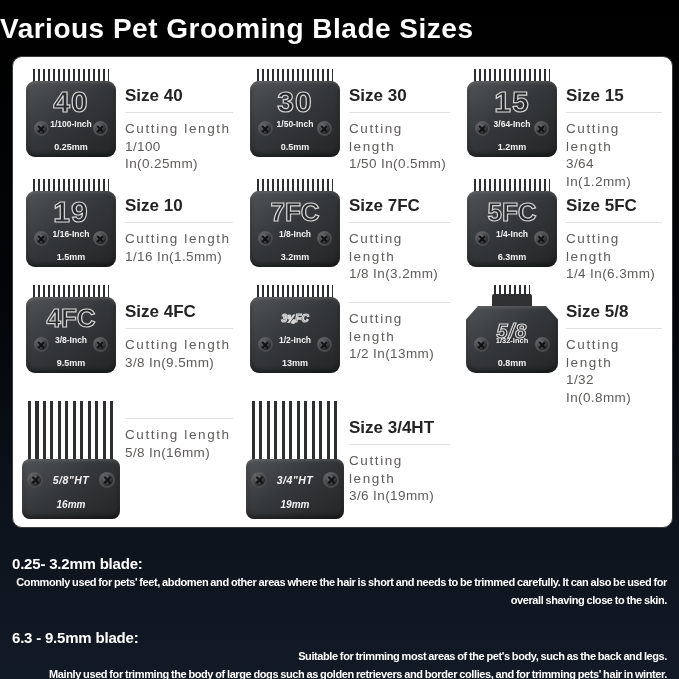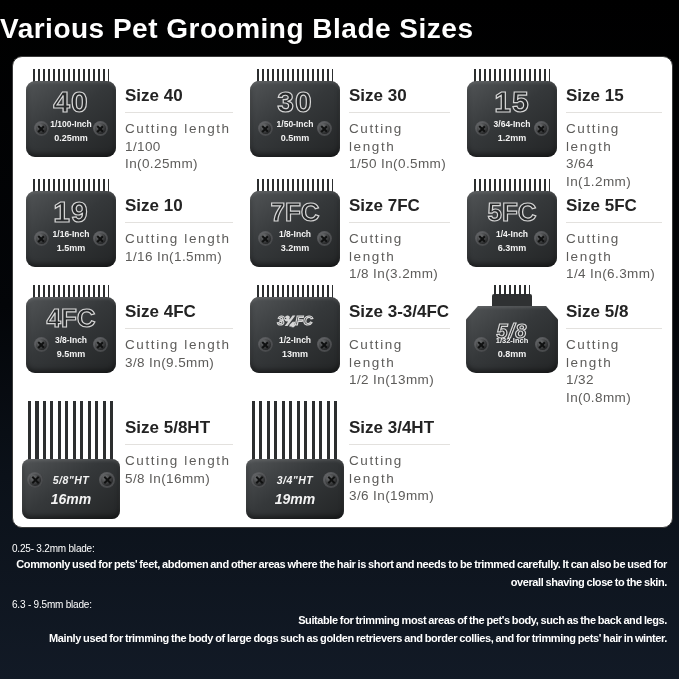--- a/index.html
+++ b/index.html
@@ -52,47 +52,47 @@
     background:repeating-linear-gradient(90deg,#2c2e2f 0 3px,rgba(255,255,255,0) 3px 7.5px);}
   .num{
     position:absolute;width:100%;text-align:center;font-weight:800;line-height:1;
     color:#c9cbcd;letter-spacing:1px;
   }
   @supports (-webkit-text-stroke:1px #fff){
     .num{color:rgba(38,40,41,.92);-webkit-text-stroke:1.2px #d6d6d6;}
   }
   .num.big{top:18px;font-size:30px;}
   .num.mid{top:20px;font-size:26px;letter-spacing:0;}
-  .num.tiny{top:29px;font-size:13px;font-style:italic;letter-spacing:0;}
+  .num.tiny{top:29px;font-size:10px;font-style:italic;letter-spacing:0;}
   .num.frac{top:36px;font-size:20px;font-style:italic;}
   .b-inch,.b-mm{position:absolute;width:100%;text-align:center;color:#f3f3f3;font-weight:700;}
   .standard .b-inch,.narrow .b-inch{top:50px;font-size:8.5px;}
-  .standard .b-mm,.narrow .b-mm{top:64px;font-size:9px;}
+  .standard .b-mm,.narrow .b-mm{top:73px;font-size:9px;}
   .narrow .b-inch{font-size:7.5px;top:51px;}
   .tall .b-inch{top:73px;font-size:10.5px;font-style:italic;letter-spacing:.5px;}
-  .tall .b-mm{top:90px;font-size:14px;font-style:italic;}
+  .tall .b-mm{top:98px;font-size:10px;font-style:italic;}
   .screw{
     position:absolute;width:15px;height:15px;border-radius:50%;
     background:radial-gradient(circle at 38% 35%,#707274,#1e1f20 65%);
     box-shadow:inset 0 0 0 2px rgba(110,112,114,.55);
   }
   .screw::before,.screw::after{
     content:'';position:absolute;left:22%;right:22%;top:calc(50% - 1px);height:2px;background:#101111;
   }
   .screw::before{transform:rotate(45deg);}
   .screw::after{transform:rotate(-45deg);}
   .standard .screw,.narrow .screw{top:52px;}
   .standard .screw.l,.narrow .screw.l{left:8px;}
   .standard .screw.r,.narrow .screw.r{right:8px;}
   .tall .screw{top:71px;width:16px;height:16px;}
   .tall .screw.l{left:5px;}
   .tall .screw.r{right:5px;}
   
   .notes{padding:7px 12px 0 12px;color:#fff;}
-  .note-h{margin:8px 0 2px;font-size:10px;font-weight:400;letter-spacing:-.2px;}
+  .note-h{margin:20px 0 2px;font-size:15px;font-weight:700;letter-spacing:-.2px;}
   .note-b{margin:0;font-size:11px;font-weight:700;letter-spacing:-.4px;word-spacing:-.5px;line-height:1.6;text-align:right;}
 </style>
 </head>
 <body>
 
 <div class="page">
   <h1 class="title">Various Pet Grooming Blade Sizes</h1>
 
   <div class="panel" id="grid">
       <div class="cell">
@@ -234,21 +234,20 @@
             <div class="teeth"></div>
             <div class="b-body"></div>
             <div class="num tiny">3¾FC</div>
             <div class="b-inch">1/2-Inch</div>
             <div class="b-mm">13mm</div>
             <span class="screw l"></span>
             <span class="screw r"></span>
           </div>
         </div>
         <div class="label">
-          <h3 class="size-h">Size 3-3/4FC</h3>
           <div class="divider"></div>
           <p class="cut-l">Cutting length</p>
           <p class="cut-v">1/2 In(13mm)</p>
         </div>
       </div>
       <div class="cell">
         <div class="blade-wrap">
           <div class="blade narrow">
             <div class="neck"></div>
             <div class="teeth"></div>
@@ -272,21 +271,20 @@
           <div class="blade tall">
             <div class="teeth"></div>
             <div class="b-body"></div>
             <div class="b-inch">5/8"HT</div>
             <div class="b-mm">16mm</div>
             <span class="screw l"></span>
             <span class="screw r"></span>
           </div>
         </div>
         <div class="label">
-          <h3 class="size-h">Size 5/8HT</h3>
           <div class="divider"></div>
           <p class="cut-l">Cutting length</p>
           <p class="cut-v">5/8 In(16mm)</p>
         </div>
       </div>
       <div class="cell">
         <div class="blade-wrap">
           <div class="blade tall">
             <div class="teeth"></div>
             <div class="b-body"></div>

